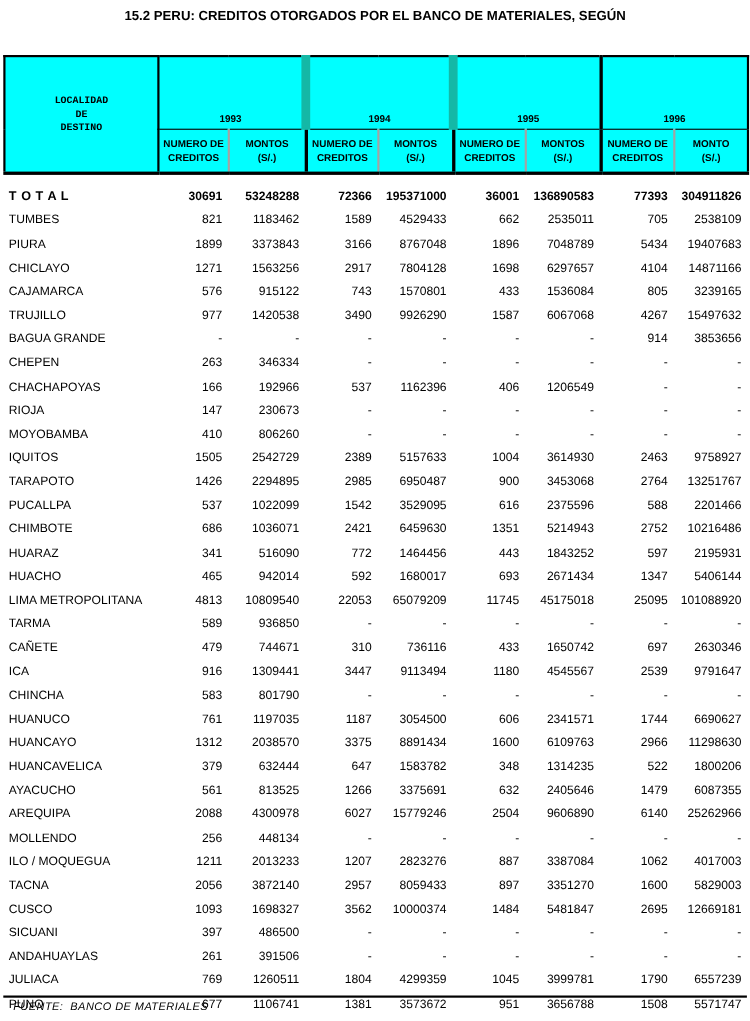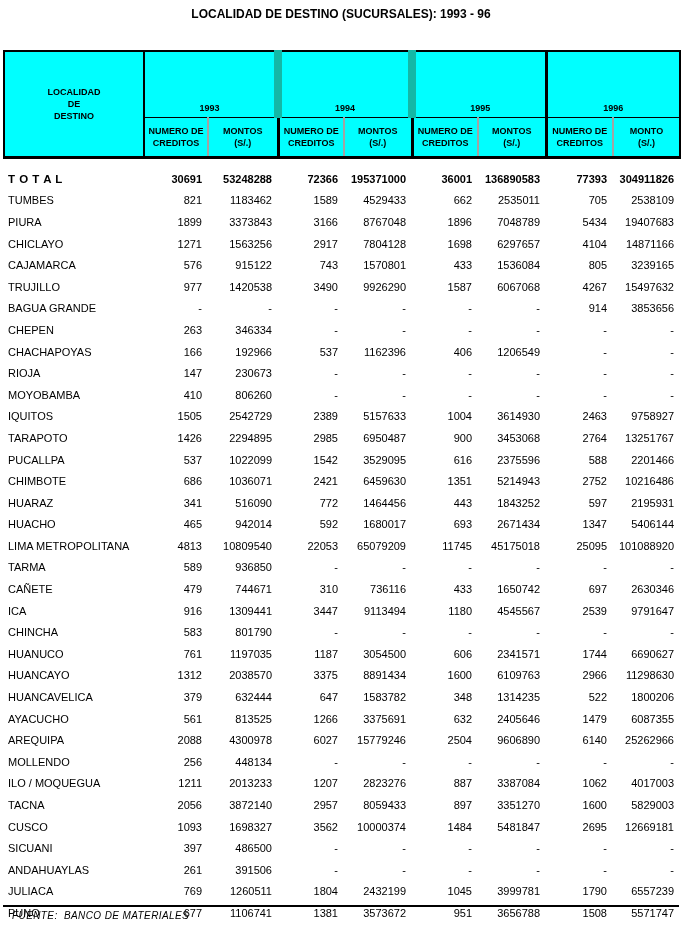--- a/index.html
+++ b/index.html
@@ -16,21 +16,21 @@
     border-collapse:collapse;table-layout:fixed;
     position:absolute;left:3px;top:50px;width:676px;
   }
   table.main th{
     background:#00ffff;font-weight:bold;font-size:9px;line-height:12px;
     text-align:center;vertical-align:middle;padding:0;
   }
   
   thead{border:2px solid #000;}
   th{border:0 solid #000;}
-  th.loc-head{border:2px solid #000;border-bottom:3px solid #000;}
+  th.loc-head{border:2px solid #000;border-bottom:3px solid #000;font-family:Liberation Mono, monospace;}
   th.year{border-top:2px solid #000;border-bottom:1px solid #000;}
   th.year.g1{border-left:2px solid #000;}
   th.year.g2,th.year.g3{border-left:8px solid #14b8a6;}
   th.year.g4{border-left:3px solid #000;border-right:2px solid #000;}
   th.sub{border-bottom:3px solid #000;height:38px;}
   th.sub.first{border-left:2px solid #000;}
   th.sub.groupstart{border-left:3px solid #000;}
   th.sub.inner{border-left:2px solid #a3a3a3;}
   th.sub.last{border-right:2px solid #000;}
   th .two-line{display:block;}
@@ -51,21 +51,21 @@
   .footer-source{
     position:absolute;left:12px;top:910px;
     font-size:10px;font-style:italic;white-space:pre;letter-spacing:0.4px;
   }
   .year-label{display:block;height:17px;line-height:17px;margin-top:48px;}
 </style>
 </head>
 <body>
 
 <div class="title">
-  <div>LOCALIDAD DE DESTINO (SUCURSALES): 1993 - 96</div>
+  <div>15.2 PERU: CREDITOS OTORGADOS POR EL BANCO DE MATERIALES, SEGÚN</div>
 </div>
 
 <table class="main">
   <colgroup>
     <col style="width:140px">
       <col style="width:64px">
       <col style="width:70px">
     <col style="width:66px">
       <col style="width:68px">
       <col style="width:66px">
@@ -493,21 +493,21 @@
         <td class="num">-</td>
         <td class="num">-</td>
         <td class="num">-</td>
         <td class="num">-</td>
       </tr>
       <tr>
         <td class="loc">JULIACA</td>
         <td class="num">769</td>
         <td class="num">1260511</td>
         <td class="num">1804</td>
-        <td class="num">2432199</td>
+        <td class="num">4299359</td>
         <td class="num">1045</td>
         <td class="num">3999781</td>
         <td class="num">1790</td>
         <td class="num">6557239</td>
       </tr>
       <tr>
         <td class="loc">PUNO</td>
         <td class="num">677</td>
         <td class="num">1106741</td>
         <td class="num">1381</td>

